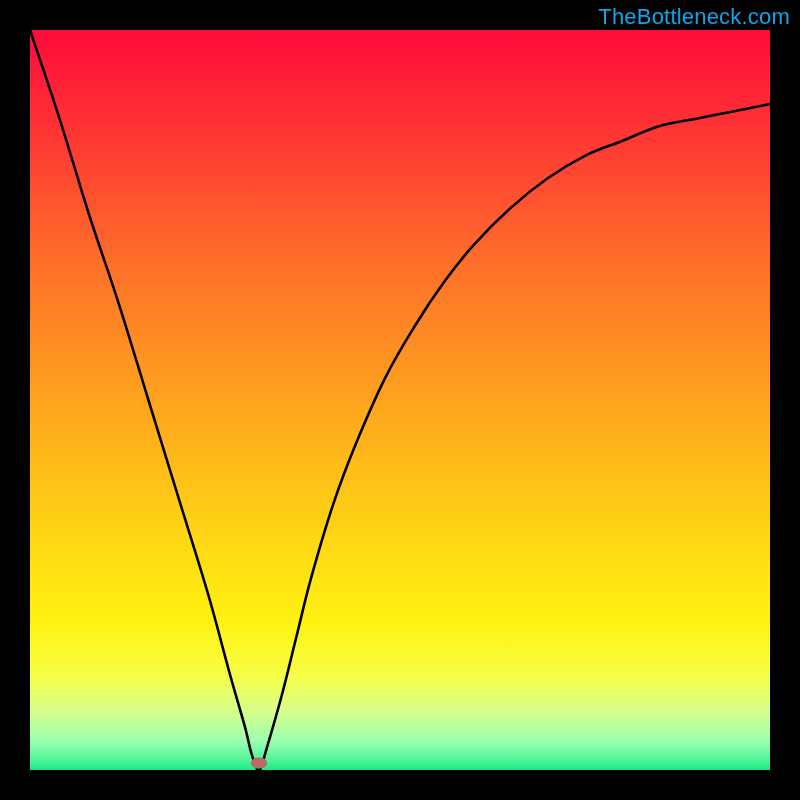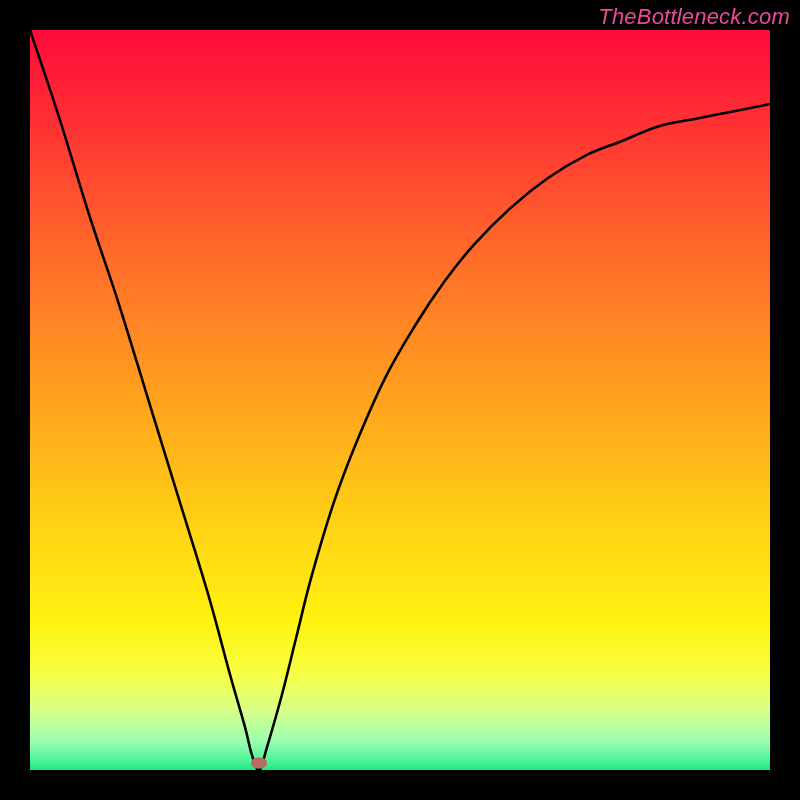--- a/index.html
+++ b/index.html
@@ -40,26 +40,25 @@
     width: 16px;
     height: 11px;
     border-radius: 7px / 5px;
     background: #b76b63;
     transform: translate(-50%, -50%);
   }
   .watermark {
     position: absolute;
     top: 4px;
     right: 10px;
-    color: #ec4899;
+    color: #0ea5e9;
     font-size: 22px;
     font-weight: 500;
     letter-spacing: 0.2px;
     user-select: none;
-    font-style: italic;
   }
 </style>
 </head>
 <body>
 
 <div class="frame">
 
   <div class="plot-area">
 
     <svg class="gradient" viewBox="0 0 100 100" preserveAspectRatio="none">

